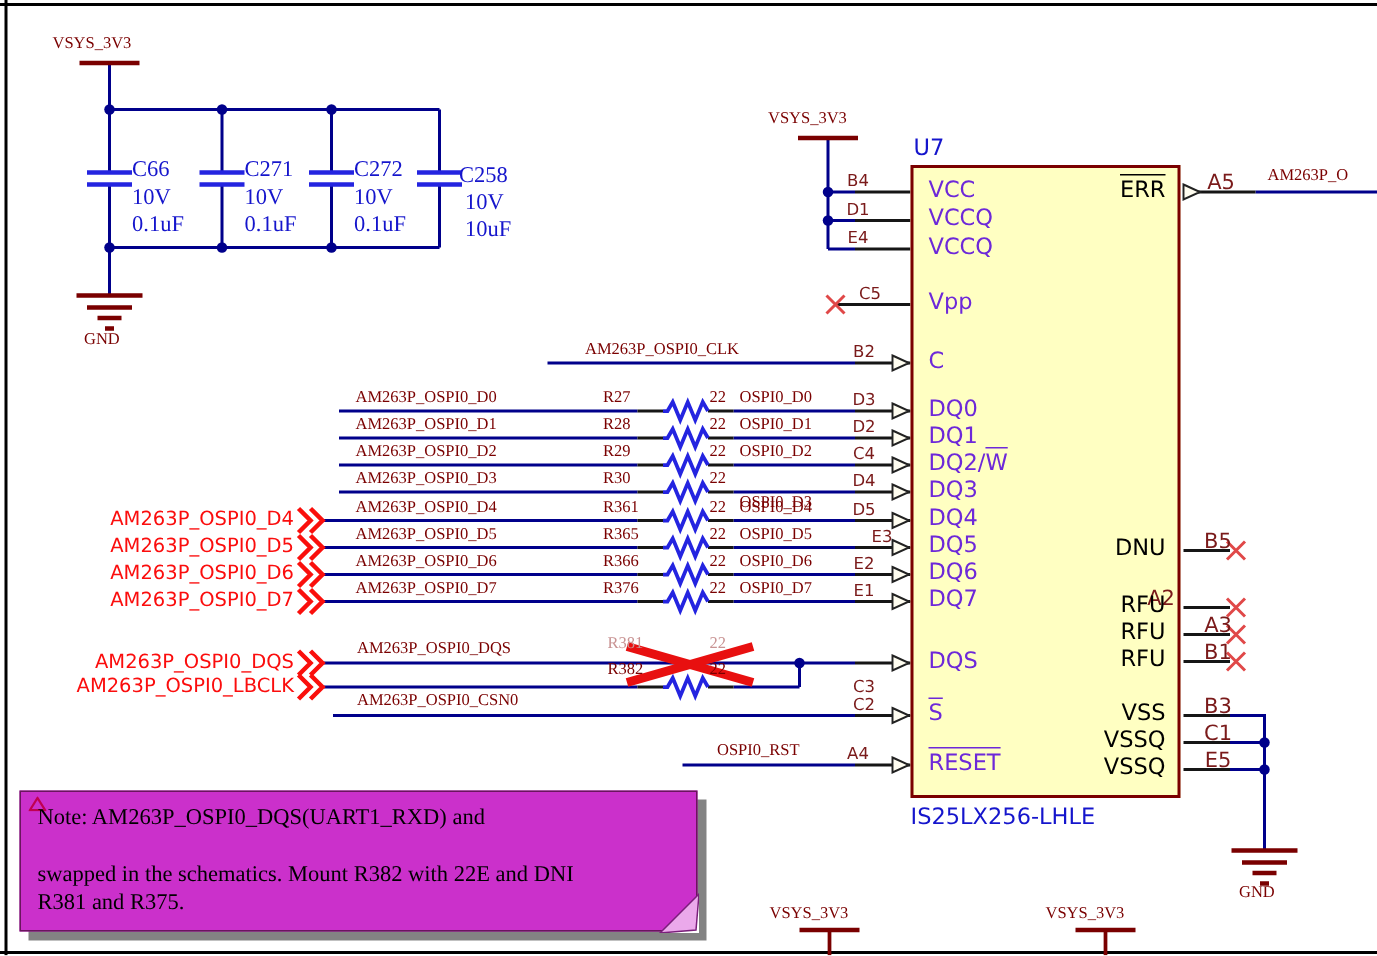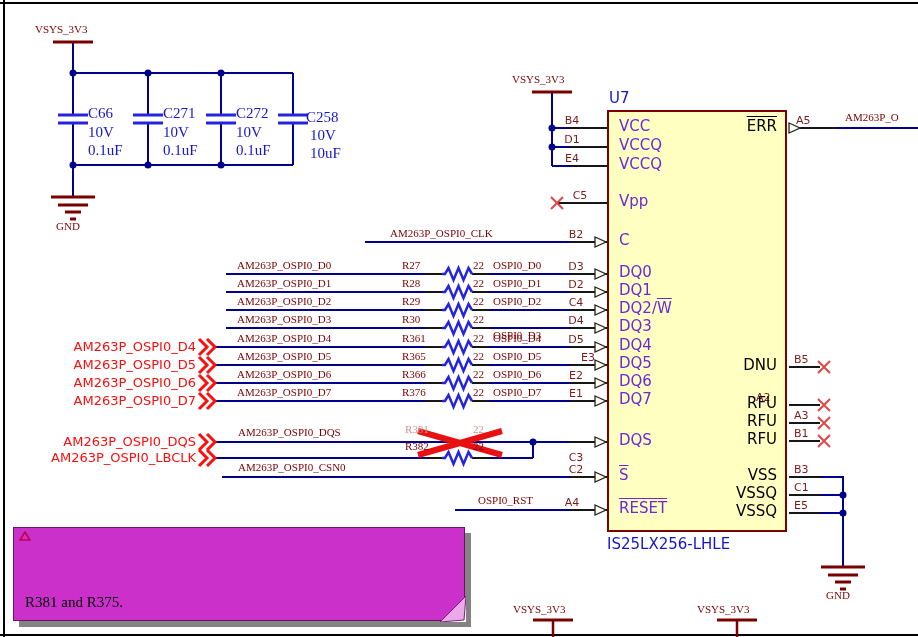--- a/index.html
+++ b/index.html
@@ -5,21 +5,21 @@
   html,body{margin:0;padding:0;background:#fff}
   .sheet{position:relative;width:918px;height:637px;background:#ffffff;overflow:hidden;
          font-family:"Liberation Serif",serif}
   .gfx{position:absolute;left:0;top:0}
   .t{position:absolute;white-space:nowrap;line-height:1.05}
   .maroon{color:#7a0000;font-size:11px}
   .blue{color:#1515cc;font-size:15px}
   .sans{font-family:"DejaVu Sans",sans-serif}
   .title{font-size:32px;font-weight:bold;color:#0d0d8c;letter-spacing:.5px}
   .pnum{font-family:"DejaVu Sans",sans-serif;font-size:11px;color:#7a1a1a;width:40px;text-align:center}
-  .rnum{font-family:"DejaVu Sans",sans-serif;font-size:11px;color:#7a1a1a;width:36px;text-align:left}
+  .rnum{font-family:"DejaVu Sans",sans-serif;font-size:14px;color:#7a1a1a;width:36px;text-align:center}
   .pname{font-family:"DejaVu Sans",sans-serif;font-size:15px;color:#6d28d9}
   .rpname{font-family:"DejaVu Sans",sans-serif;font-size:15px;color:#000;width:90px;text-align:right}
   .flag{font-family:"DejaVu Sans",sans-serif;font-size:13px;color:#fb0d0d;width:168px;text-align:right}
   .ol{text-decoration:overline}
   .gray{color:#c99494}
   .ic{position:absolute;left:607px;top:110px;width:180px;height:422px;
       background:#ffffc2;border:2px solid #7a0000;box-sizing:border-box}
   .note{position:absolute;left:13px;top:527px;width:450px;height:92px;background:#cb30cb;
         border:1.5px solid #6a155e;box-shadow:6px 6px 0 rgba(30,30,30,.55)}
   .noteline{position:absolute;left:11px;white-space:nowrap;font-size:15px;color:#000;
@@ -315,20 +315,22 @@
 
   <div class="t maroon gray" style="left:405px;top:424px">R381</div>
   <div class="t maroon gray" style="left:473px;top:424px">22</div>
   <div class="t maroon" style="left:405px;top:441px">R382</div>
   <div class="t maroon" style="left:473px;top:441px">22</div>
 
   <div class="note">
     <svg width="12" height="10" style="position:absolute;left:5px;top:3px">
       <polygon points="1,9 6,1 11,9" fill="#cb30cb" stroke="#c00050" stroke-width="1.5"></polygon>
     </svg>
+    <div class="noteline" style="top:9px">Note: AM263P_OSPI0_DQS(UART1_RXD) and</div>
+    <div class="noteline" style="top:47px">swapped in the schematics. Mount R382 with 22E and DNI</div>
     <div class="noteline" style="top:66px">R381 and R375.</div>
     <svg width="30" height="30" style="position:absolute;right:-2px;bottom:-2px">
       <polygon points="30,4 30,30 4,30" fill="#ffffff"></polygon>
       <polygon points="4,30 30,4 28,28" fill="#eba9eb" stroke="#7a1f7a" stroke-width="1"></polygon>
     </svg>
   </div>
 
 </div>
 
 </body></html>

